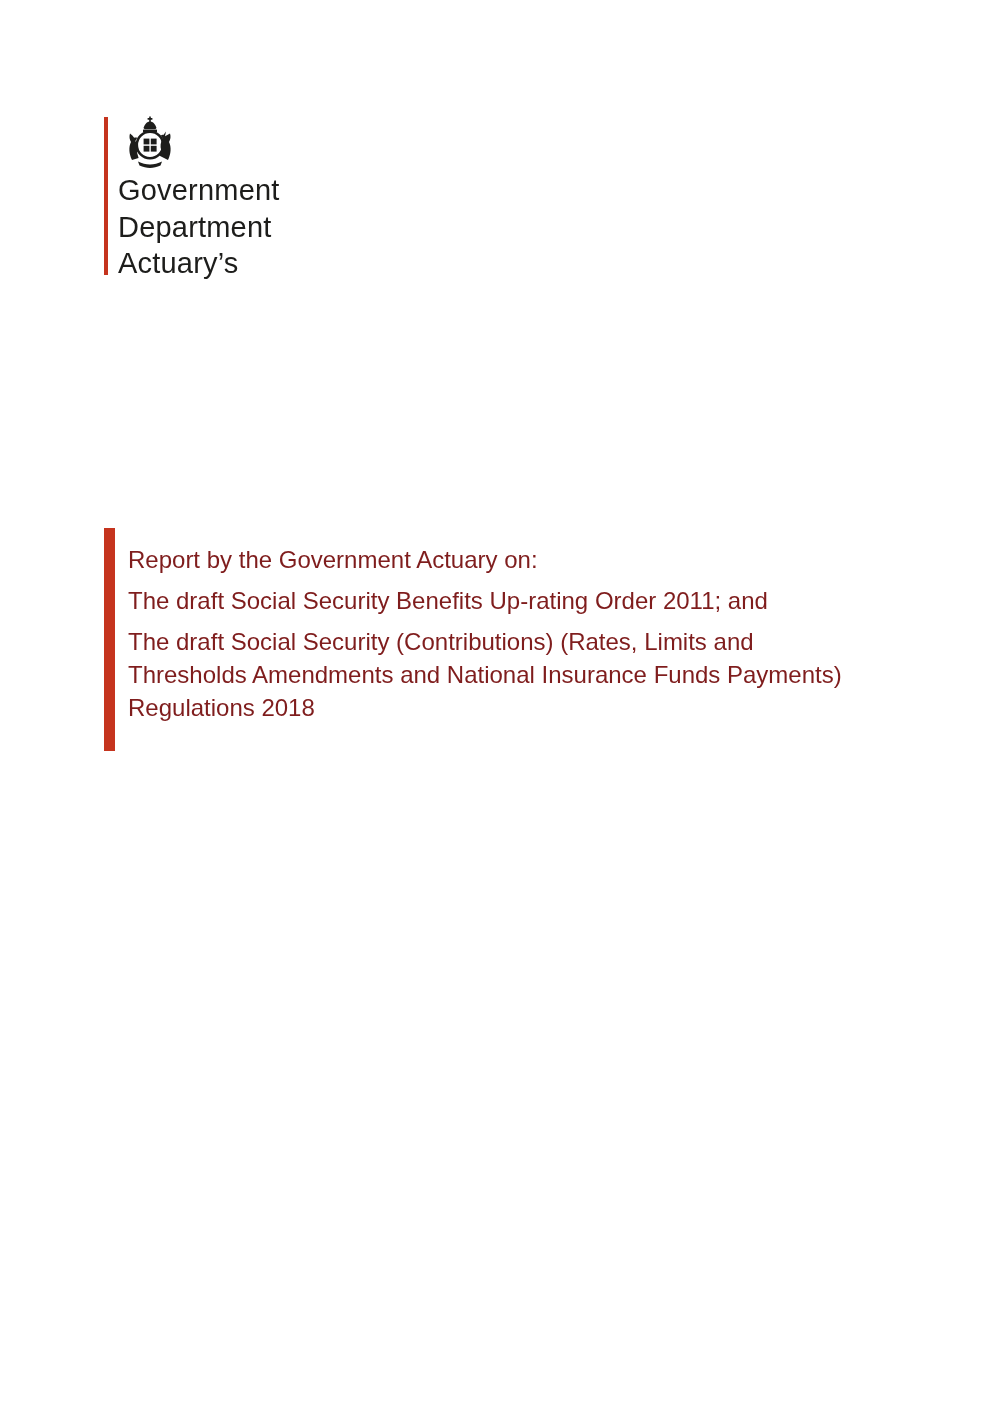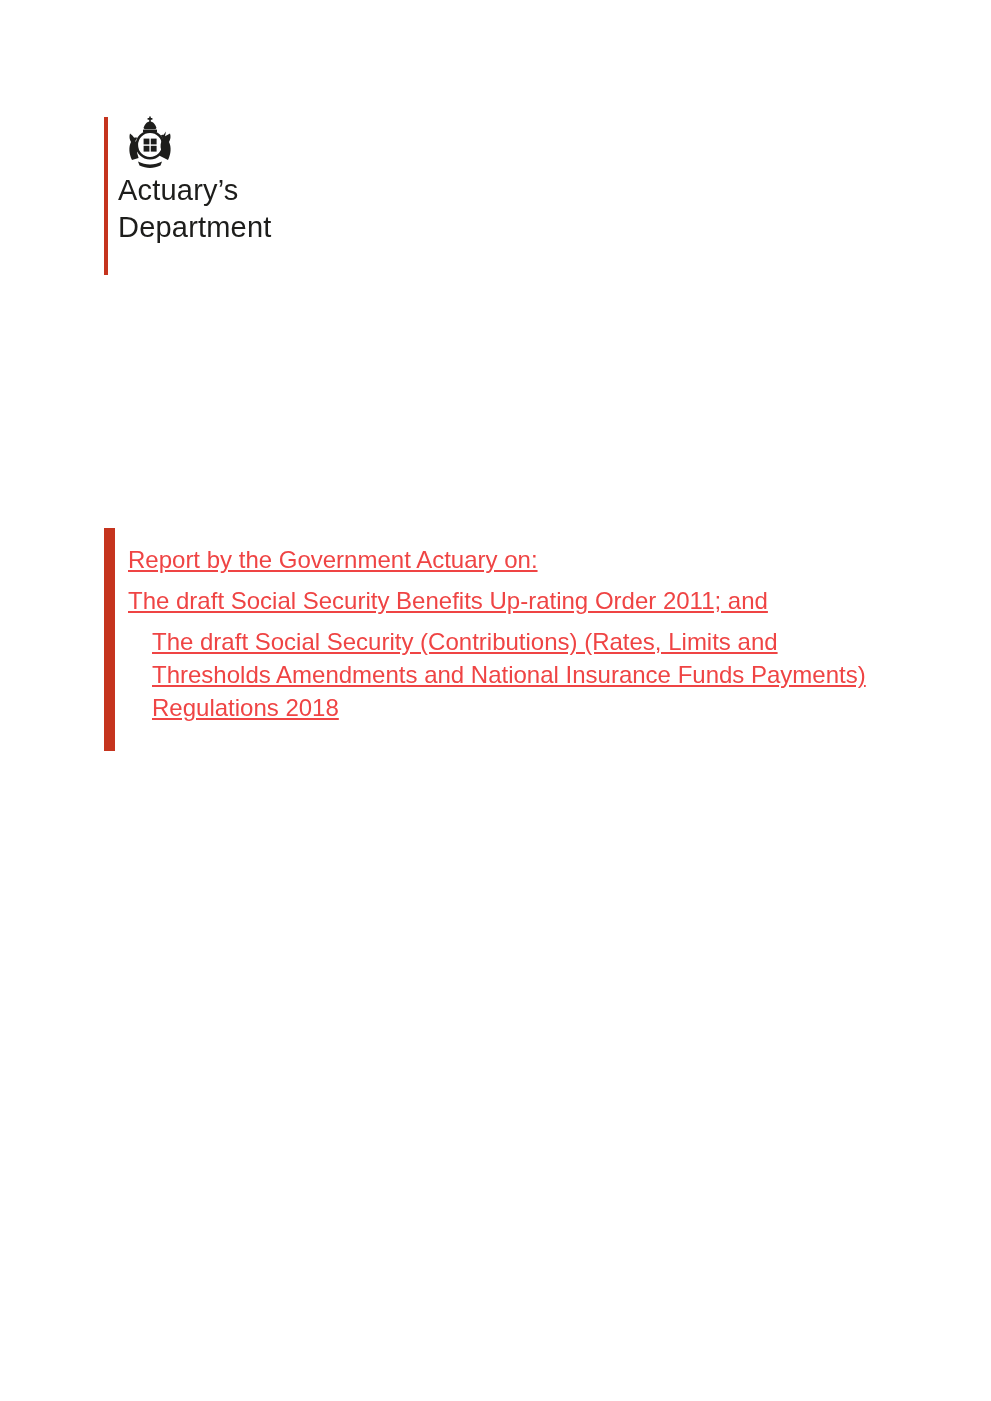--- a/index.html
+++ b/index.html
@@ -67,27 +67,26 @@
     height:223px;
     background:var(--accent-red);
   }
   .title-text{
     position:absolute;
     left:24px;
     top:15px;
     width:745px;
     font-size:24px;
     line-height:33px;
-    color:#ef4444;
-    text-decoration:underline;
+    color:#7f1d1d;
   }
   .title-text p{
     margin:0 0 8px 0;
   }
-  .title-text p:last-child{margin-bottom:0;margin-left:24px;}
+  .title-text p:last-child{margin-bottom:0;}
 </style>
 </head>
 <body>
 
 <div class="page">
 
   <header class="logo-block">
     <div class="logo-rule"></div>
 
     <span class="crest">
@@ -110,22 +109,23 @@
           <path d="M14 44c-3-6-3.5-13-1-18-1.5-2.5-2-5.5-1-8.5 1.8 1.2 3.2 2.6 4.2 4.2 1-.4 2-.4 3 .1l-1.8 3.2c2.4 3.4 2.8 7.6 1.6 11.4l1.6 5.6z"></path>
 
           <path d="M50 44c3-6 3.5-13 1-18 1.5-2.5 2-5.5 1-8.5l-5 2.8 1-4.8-2.6 3.4c-1-.2-1.7 0-2.5.6l1.9 3.2c-2.4 3.4-2.8 7.6-1.6 11.4l-1.6 5.6z"></path>
 
           <path d="M20 45.5c8 4 16 4 24 0l-1.5 4c-7 3.2-14 3.2-21 0z"></path>
         </g>
       </svg>
     </span>
 
     <div class="logo-text">
+      <div>Government</div>
+      <div>Department</div>
       <div>Actuary’s</div>
-      <div>Department</div>
     </div>
   </header>
 
   <section class="title-block">
     <div class="title-rule"></div>
     <div class="title-text">
       <p>Report by the Government Actuary on:</p>
       <p>The draft Social Security Benefits Up-rating Order 2011; and</p>
       <p>The draft Social Security (Contributions) (Rates, Limits and Thresholds Amendments and National Insurance Funds Payments) Regulations 2018</p>
     </div>

